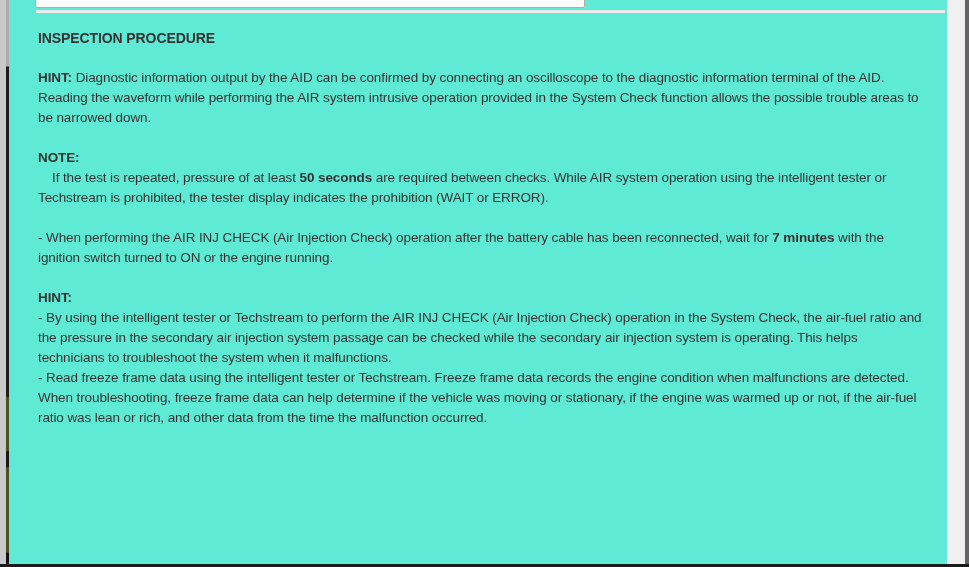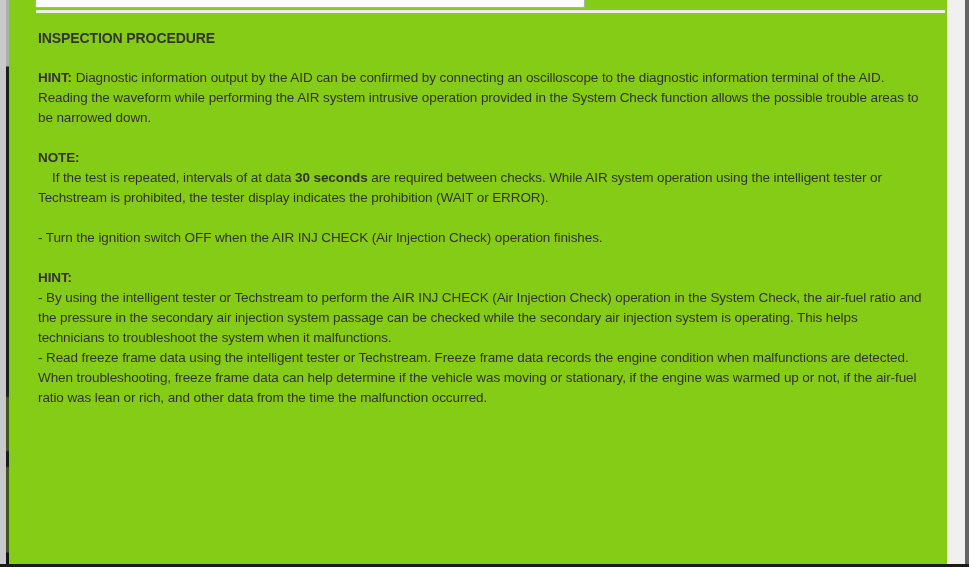--- a/index.html
+++ b/index.html
@@ -1,18 +1,18 @@
 <!DOCTYPE html>
 <html><head>
 <meta charset="utf-8">
 <style>
   html,body{margin:0;padding:0;background:#ffffff;}
   body{width:969px;height:567px;overflow:hidden;
        font-family:"Liberation Sans", sans-serif;}
-  .screen{position:relative;width:969px;height:567px;background:#84cc16;overflow:hidden;}
+  .screen{position:relative;width:969px;height:567px;background:#5eead4;overflow:hidden;}
 
   
   .left-strip{position:absolute;left:0;top:0;width:6px;height:567px;background:#c9c9c9;}
   .left-line{position:absolute;left:6px;top:0;width:3px;height:567px;
     background:linear-gradient(to bottom,
       #aeaeae 0px,#aeaeae 66px,
       #1e1e1e 67px,#1e1e1e 396px,
       #46521f 398px,#46521f 450px,
       #191919 452px,#191919 466px,
       #46521f 468px,#46521f 552px,
@@ -53,23 +53,23 @@
     
     
   </div>
 
   <div class="content" id="doc-body">
       <div class="block title"><b>INSPECTION PROCEDURE</b></div>
       <div class="block spacer"></div>
       <div class="block para"><b>HINT:</b><span> Diagnostic information output by the AID can be confirmed by connecting an oscilloscope to the diagnostic information terminal of the AID. Reading the waveform while performing the AIR system intrusive operation provided in the System Check function allows the possible trouble areas to be narrowed down.</span></div>
       <div class="block spacer"></div>
       <div class="block heading"><b>NOTE:</b></div>
-      <div class="block para indent"><span>If the test is repeated, intervals of at data </span><b>30 seconds</b><span> are required between checks. While AIR system operation using the intelligent tester or Techstream is prohibited, the tester display indicates the prohibition (WAIT or ERROR).</span></div>
+      <div class="block para indent"><span>If the test is repeated, pressure of at least </span><b>50 seconds</b><span> are required between checks. While AIR system operation using the intelligent tester or Techstream is prohibited, the tester display indicates the prohibition (WAIT or ERROR).</span></div>
       <div class="block spacer"></div>
-      <div class="block para"><span>-  Turn the ignition switch OFF when the AIR INJ CHECK (Air Injection Check) operation finishes.</span></div>
+      <div class="block para"><span>-  When performing the AIR INJ CHECK (Air Injection Check) operation after the battery cable has been reconnected, wait for </span><b>7 minutes</b><span> with the ignition switch turned to ON or the engine running.</span></div>
       <div class="block spacer"></div>
       <div class="block heading"><b>HINT:</b></div>
       <div class="block para"><span>-  By using the intelligent tester or Techstream to perform the AIR INJ CHECK (Air Injection Check) operation in the System Check, the air-fuel ratio and the pressure in the secondary air injection system passage can be checked while the secondary air injection system is operating. This helps technicians to troubleshoot the system when it malfunctions.</span></div>
       <div class="block para"><span>-  Read freeze frame data using the intelligent tester or Techstream. Freeze frame data records the engine condition when malfunctions are detected. When troubleshooting, freeze frame data can help determine if the vehicle was moving or stationary, if the engine was warmed up or not, if the air-fuel ratio was lean or rich, and other data from the time the malfunction occurred.</span></div>
     </div>
 
   <div class="scroll-track"></div>
   <div class="right-border"></div>
   <div class="bottom-border"></div>
 

